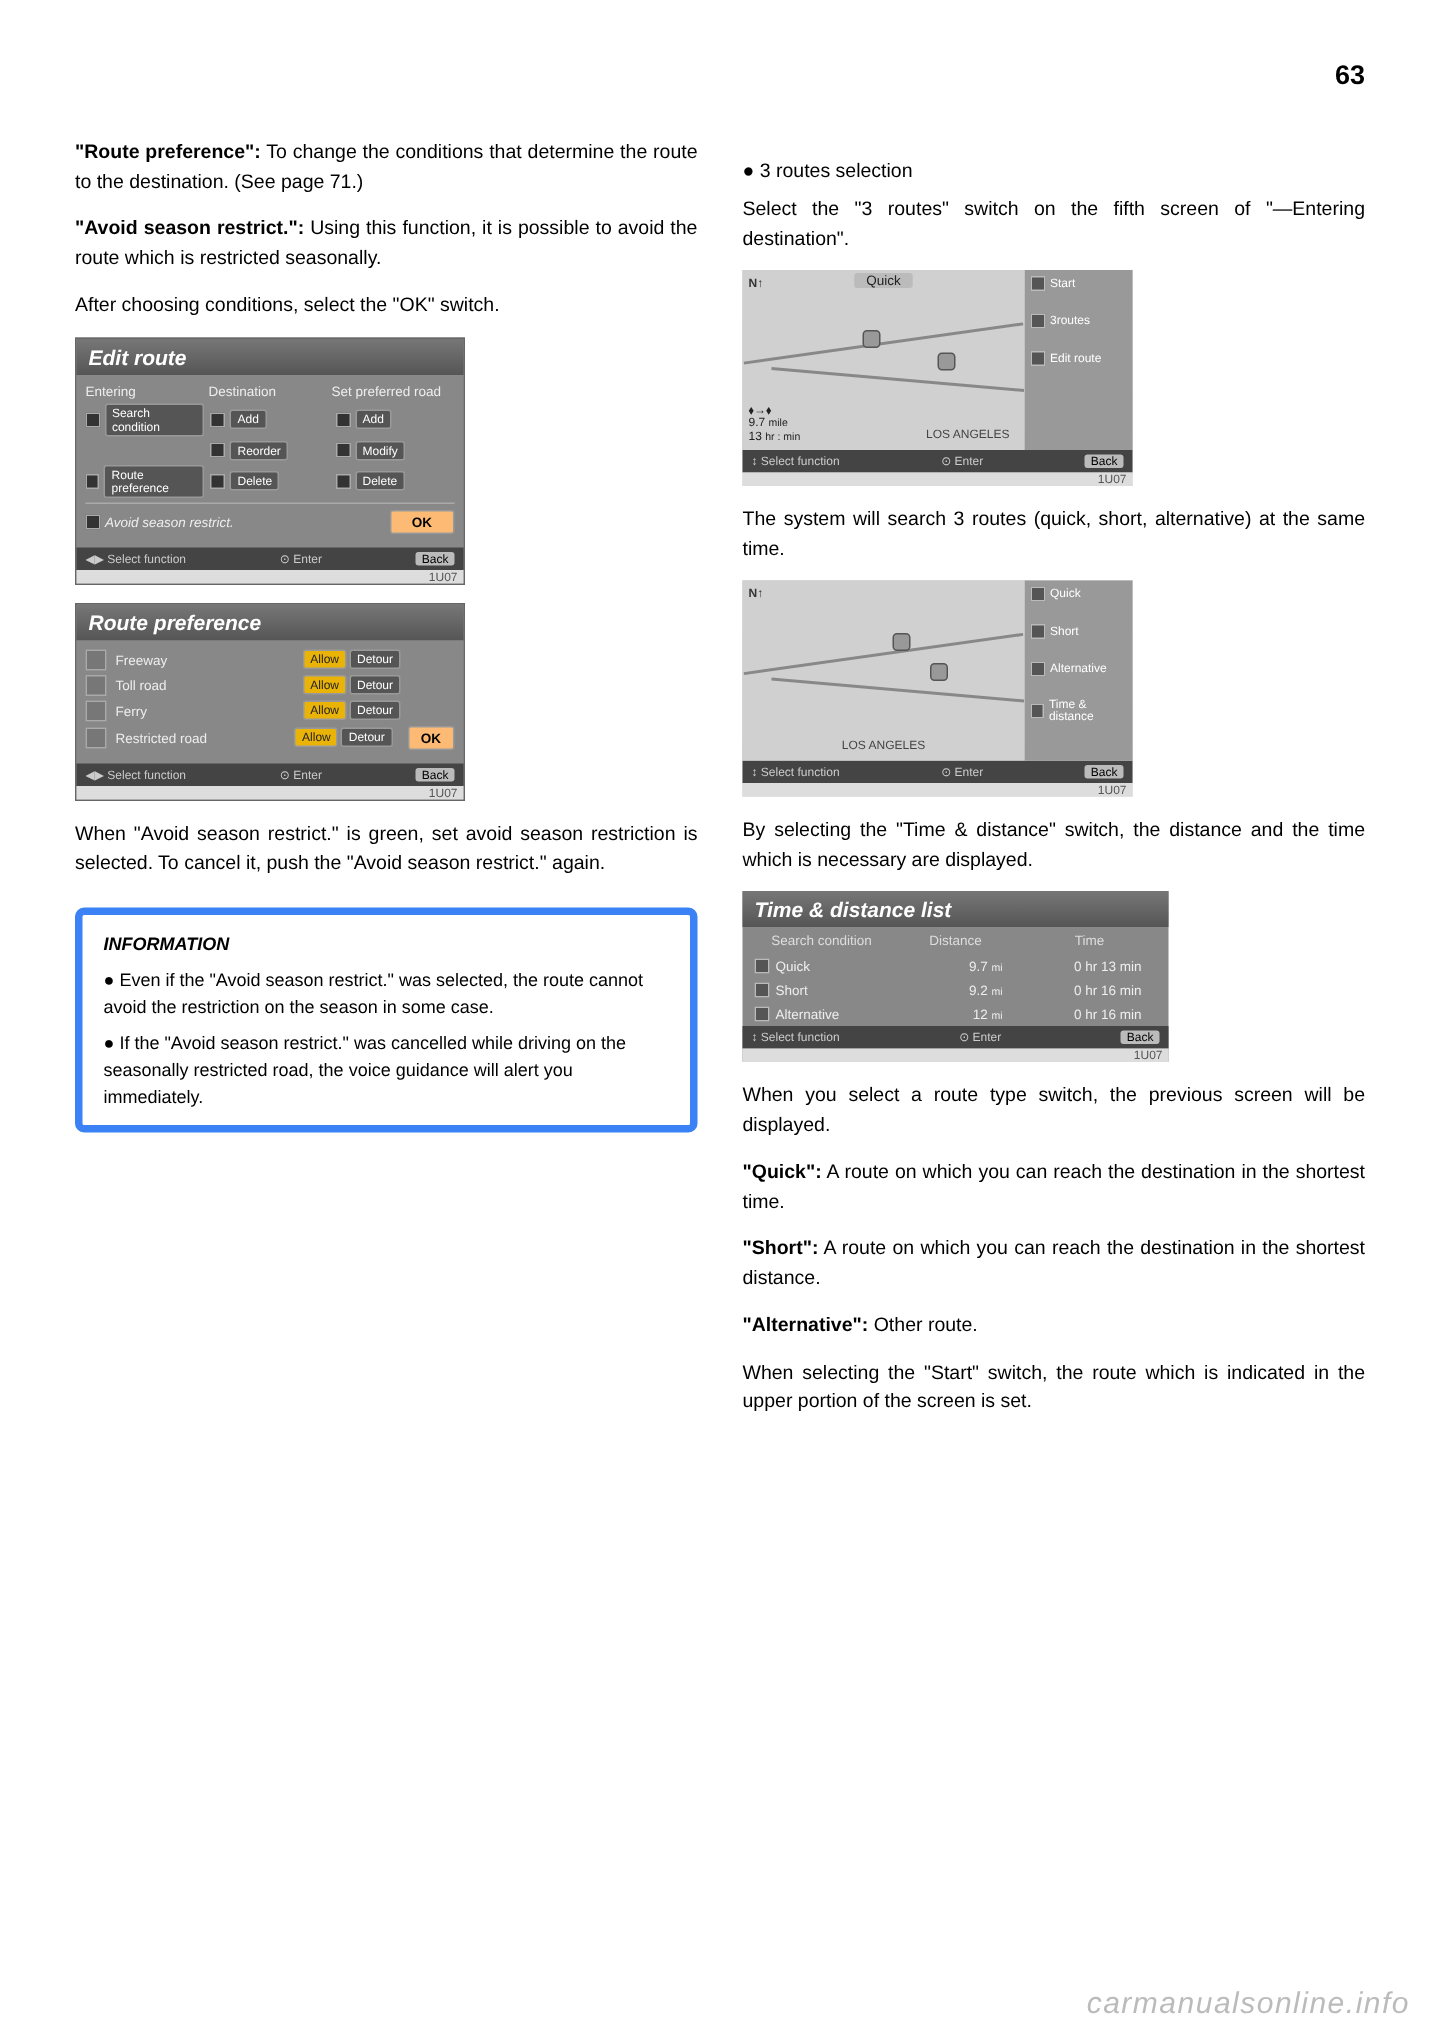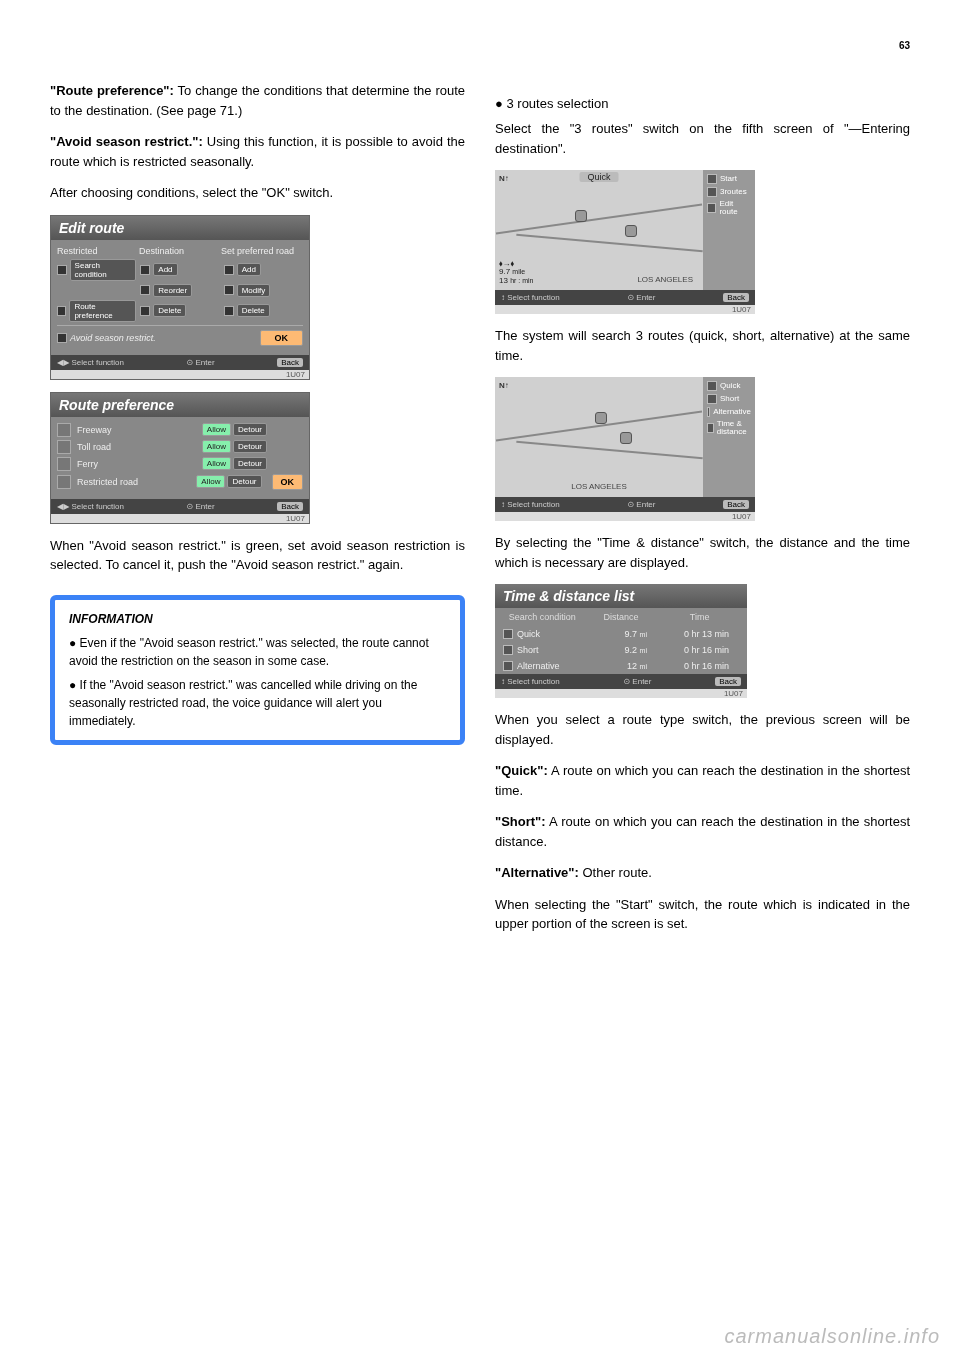--- a/index.html
+++ b/index.html
@@ -17,21 +17,21 @@
     }
     .header-title {
       text-align: center;
       font-size: 16px;
       font-weight: bold;
       margin-bottom: 20px;
       letter-spacing: 1px;
     }
     .page-number {
       text-align: right;
-      font-size: 10px;
+      font-size: 18px;
       font-weight: bold;
       margin-bottom: 30px;
     }
     .columns {
       display: flex;
       gap: 30px;
     }
     .col {
       flex: 1;
     }
@@ -77,21 +77,21 @@
       background: #555;
       color: #fff;
       border: 1px solid #999;
       border-radius: 2px;
       padding: 2px 6px;
       font-size: 9px;
       display: inline-block;
     }
     .sc-btn.small { padding: 1px 4px; font-size: 8px; }
     .sc-btn.ok { background: #fdba74; color: #000; padding: 2px 14px; font-weight: bold; }
-    .sc-btn.light { background: #86efac; color: #222; }
+    .sc-btn.light { background: #eab308; color: #222; }
     .sc-cell { display: flex; align-items: center; gap: 3px; flex: 1; }
     .sc-sq { width: 10px; height: 10px; background: #333; border: 1px solid #aaa; display: inline-block; }
     .sc-label { color: #eee; font-size: 9px; }
     .sc-footer {
       background: #444;
       color: #ccc;
       font-size: 8px;
       padding: 3px 6px;
       display: flex;
       justify-content: space-between;
@@ -128,35 +128,35 @@
     .map-image {
       flex: 1;
       background: #d0d0d0;
       position: relative;
       overflow: hidden;
     }
     .map-roads::before { content: ""; position: absolute; top: 40%; left: 0; right: 0; height: 2px; background: #888; transform: rotate(-8deg); }
     .map-roads::after { content: ""; position: absolute; top: 60%; left: 10%; right: 0; height: 2px; background: #888; transform: rotate(5deg); }
     .map-city { position: absolute; bottom: 6px; right: 10px; font-size: 8px; color: #444; }
     .map-side {
-      width: 52px;
+      width: 72px;
       background: #999;
       padding: 4px;
       display: flex;
       flex-direction: column;
-      gap: 3px;
+      gap: 15px;
     }
     .side-item { display: flex; align-items: center; gap: 3px; }
     .side-sq { width: 10px; height: 10px; background: #555; border: 1px solid #bbb; }
     .side-lbl { color: #fff; font-size: 8px; line-height: 1; }
     .map-top-label { position: absolute; top: 2px; left: 50%; transform: translateX(-50%); background: #bbb; padding: 0 8px; font-size: 9px; color: #222; border-radius: 2px; }
     .map-compass { position: absolute; top: 4px; left: 4px; font-size: 8px; color: #333; font-weight: bold; }
     .map-info { position: absolute; bottom: 4px; left: 4px; font-size: 8px; color: #222; line-height: 1.1; }
     .td-list {
-      width: 252px;
+      width: 284px;
       background: #888;
       margin: 12px 0;
     }
     .td-table { width: 100%; }
     .td-hrow { display: flex; color: #ddd; font-size: 9px; padding: 4px 8px; }
     .td-hrow > div { flex: 1; text-align: center; }
     .td-row { display: flex; align-items: center; padding: 3px 8px; color: #eee; font-size: 9px; }
     .td-row .c1 { flex: 1; display: flex; align-items: center; gap: 4px; }
     .td-row .c2 { flex: 1; text-align: right; padding-right: 10px; }
     .td-row .c3 { flex: 1; text-align: right; padding-right: 10px; }
@@ -199,21 +199,21 @@
       </div>
       <div class="para">
         <span class="bold">"Avoid season restrict.":</span><span> Using this function, it is possible to avoid the route which is restricted seasonally.</span>
       </div>
       <div class="para">After choosing conditions, select the "OK" switch.</div>
 
       <div class="screenshot">
         <div class="sc-header">Edit route</div>
         <div class="sc-body">
           <div class="sc-subheaders">
-            <div>Restricted</div>
+            <div>Entering</div>
             <div>Destination</div>
             <div>Set preferred road</div>
           </div>
           <div class="sc-row">
             <div class="sc-cell">
                 <span class="sc-sq"></span>
                 <span class="sc-btn small">Search condition</span>
               </div>
             <div class="sc-cell">
                 <span class="sc-sq"></span>

